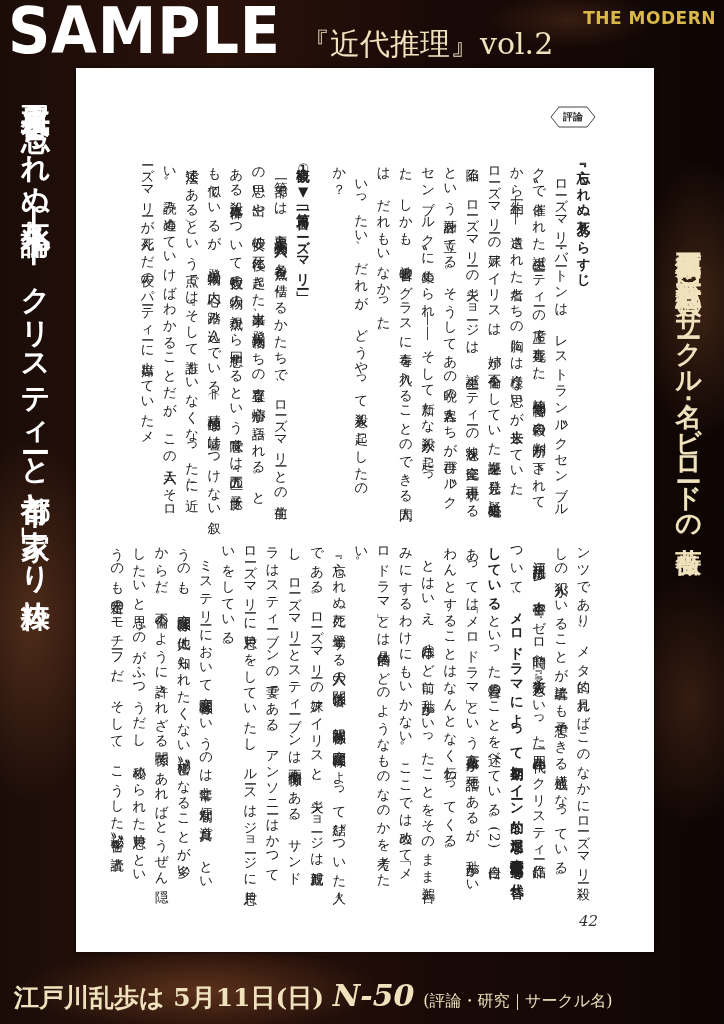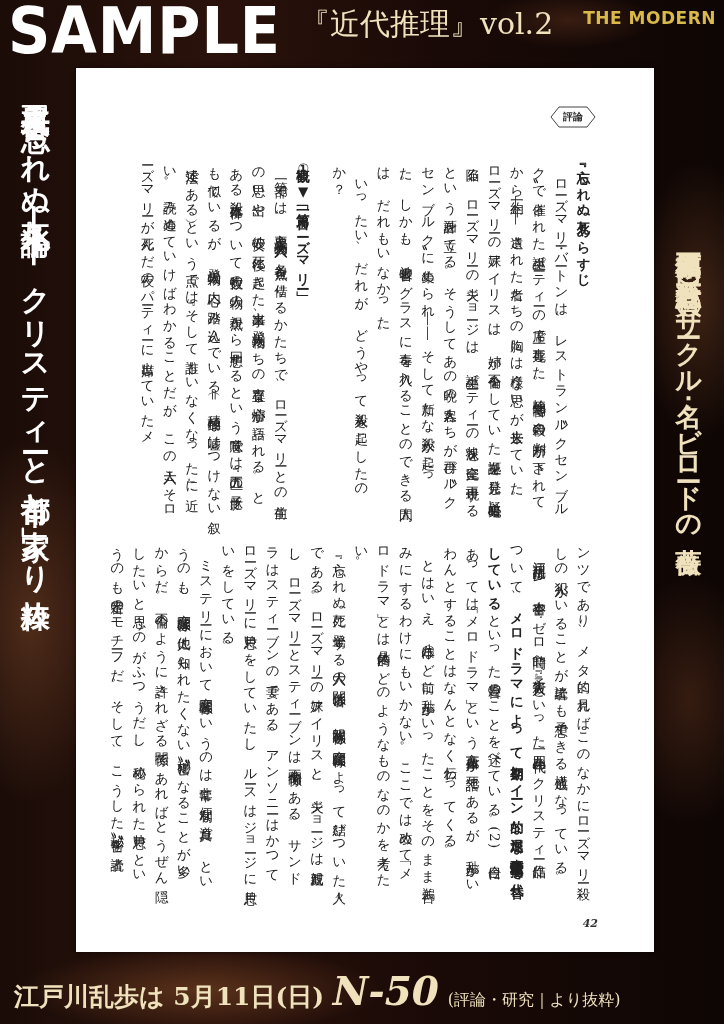--- a/index.html
+++ b/index.html
@@ -18,21 +18,21 @@
       radial-gradient(ellipse 120px 40px at 570px 20px, rgba(110,60,35,.4), transparent 70%),
       linear-gradient(90deg,#1b0c08 0%,#2a120b 30%,#1a0a07 60%,#0e0604 100%);
   }
   .sample {
     position:absolute; left:8px; top:-6px;
     font-family:"DejaVu Sans", sans-serif; font-weight:bold;
     font-size:64px; color:#fff; letter-spacing:1px;
     transform:scaleX(0.92); transform-origin:left top;
   }
   .mag-title {
-    position:absolute; left:300px; top:4px;
+    position:absolute; left:300px; top:24px;
     color:#efe2bd; font-size:30px; white-space:nowrap;
   }
   .mag-en {
     position:absolute; right:8px; top:8px; text-align:right;
     font-family:"DejaVu Sans", sans-serif; font-weight:bold;
     color:#d9b94a; font-size:17px; line-height:20px; letter-spacing:0.5px;
   }
   .page {
     position:absolute; left:76px; top:68px; width:578px; height:884px;
     background:#fff; box-shadow:0 0 4px rgba(0,0,0,.6);
@@ -46,21 +46,21 @@
     position:absolute; right:10px; top:232px; bottom:40px;
     writing-mode:vertical-rl; color:#efe2bd; font-size:26px; font-weight:bold;
     white-space:nowrap; line-height:50px;
   }
   .right-spine span { display:inline; }
   .right-spine .gap { display:inline-block; height:22px; }
   .footer {
     position:absolute; left:14px; bottom:10px; white-space:nowrap;
     color:#efe2bd; font-size:25px; font-weight:bold;
   }
-  .footer .booth { font-style:italic; font-size:39px; font-family:"DejaVu Serif", serif; }
+  .footer .booth { font-style:italic; font-size:30px; font-family:"DejaVu Serif", serif; }
   .footer .cat { font-size:16px; font-weight:normal; }
 
   
   .badge {
     position:absolute; right:58px; top:38px; width:46px; height:15px;
   }
   .badge svg { position:absolute; inset:0; }
   .badge span {
     position:absolute; inset:0; text-align:center; line-height:22px;
     font-family:"DejaVu Sans", sans-serif; font-weight:bold; font-size:10px; color:#333;
@@ -71,22 +71,22 @@
     font-family:"DejaVu Serif", serif;
   }
   .col-top { right:60px; top:90px; height:355px; }
   .col-bottom { right:60px; top:470px; height:350px; }
   .col p { margin:0; text-indent:1em; }
   .col p.noind { text-indent:0; }
   .col .head { font-family:"DejaVu Sans", sans-serif; font-weight:bold; text-indent:0; }
   .col .bold { font-weight:bold; font-family:"DejaVu Sans", sans-serif; }
   .col .gapline { display:block; width:14px; }
   .pagenum {
-    position:absolute; right:56px; bottom:22px; font-style:italic; font-weight:bold;
-    font-size:11px; color:#333;
+    position:absolute; right:56px; bottom:22px; font-style:italic; font-weight:normal;
+    font-size:15px; color:#333;
   }
 </style>
 </head>
 <body>
 
 <div class="bg"></div>
 
 <div class="sample">SAMPLE</div>
 <div class="mag-title">『近代推理』vol.2</div>
 <div class="mag-en">
@@ -123,14 +123,14 @@
     <p>『忘られぬ死』に登場する六人の関係者は、親族関係と恋愛関係によって結びついた人々である。ローズマリーの妹アイリスと、夫ジョージは親戚だし、ローズマリーとスティーブンは不倫関係である。サンドラはスティーブンの妻である。アンソニーはかつてローズマリーに片思いをしていたし、ルースはジョージに片思いをしている。</p>
     <p>ミステリーにおいて恋愛関係というのは非常に便利な道具だ。というのも、恋愛関係は他人に知られたくない〝秘密〟になることが多いからだ。不倫のように許されざる関係であればとうぜん隠したいと思うのがふつうだし、秘められた片思いというのも定番のモチーフだ。そして、こうした〝秘密〟を読者</p>
   </div>
 
   <div class="pagenum">42</div>
 </div>
 
 <div class="footer">
   <span>江戸川乱歩は 5月11日(日)</span>
   <span class="booth">N-50</span>
-  <span class="cat">(評論・研究｜より抜粋)</span>
+  <span class="cat">(評論・研究｜サークル名)</span>
 </div>
 
 </body></html>

